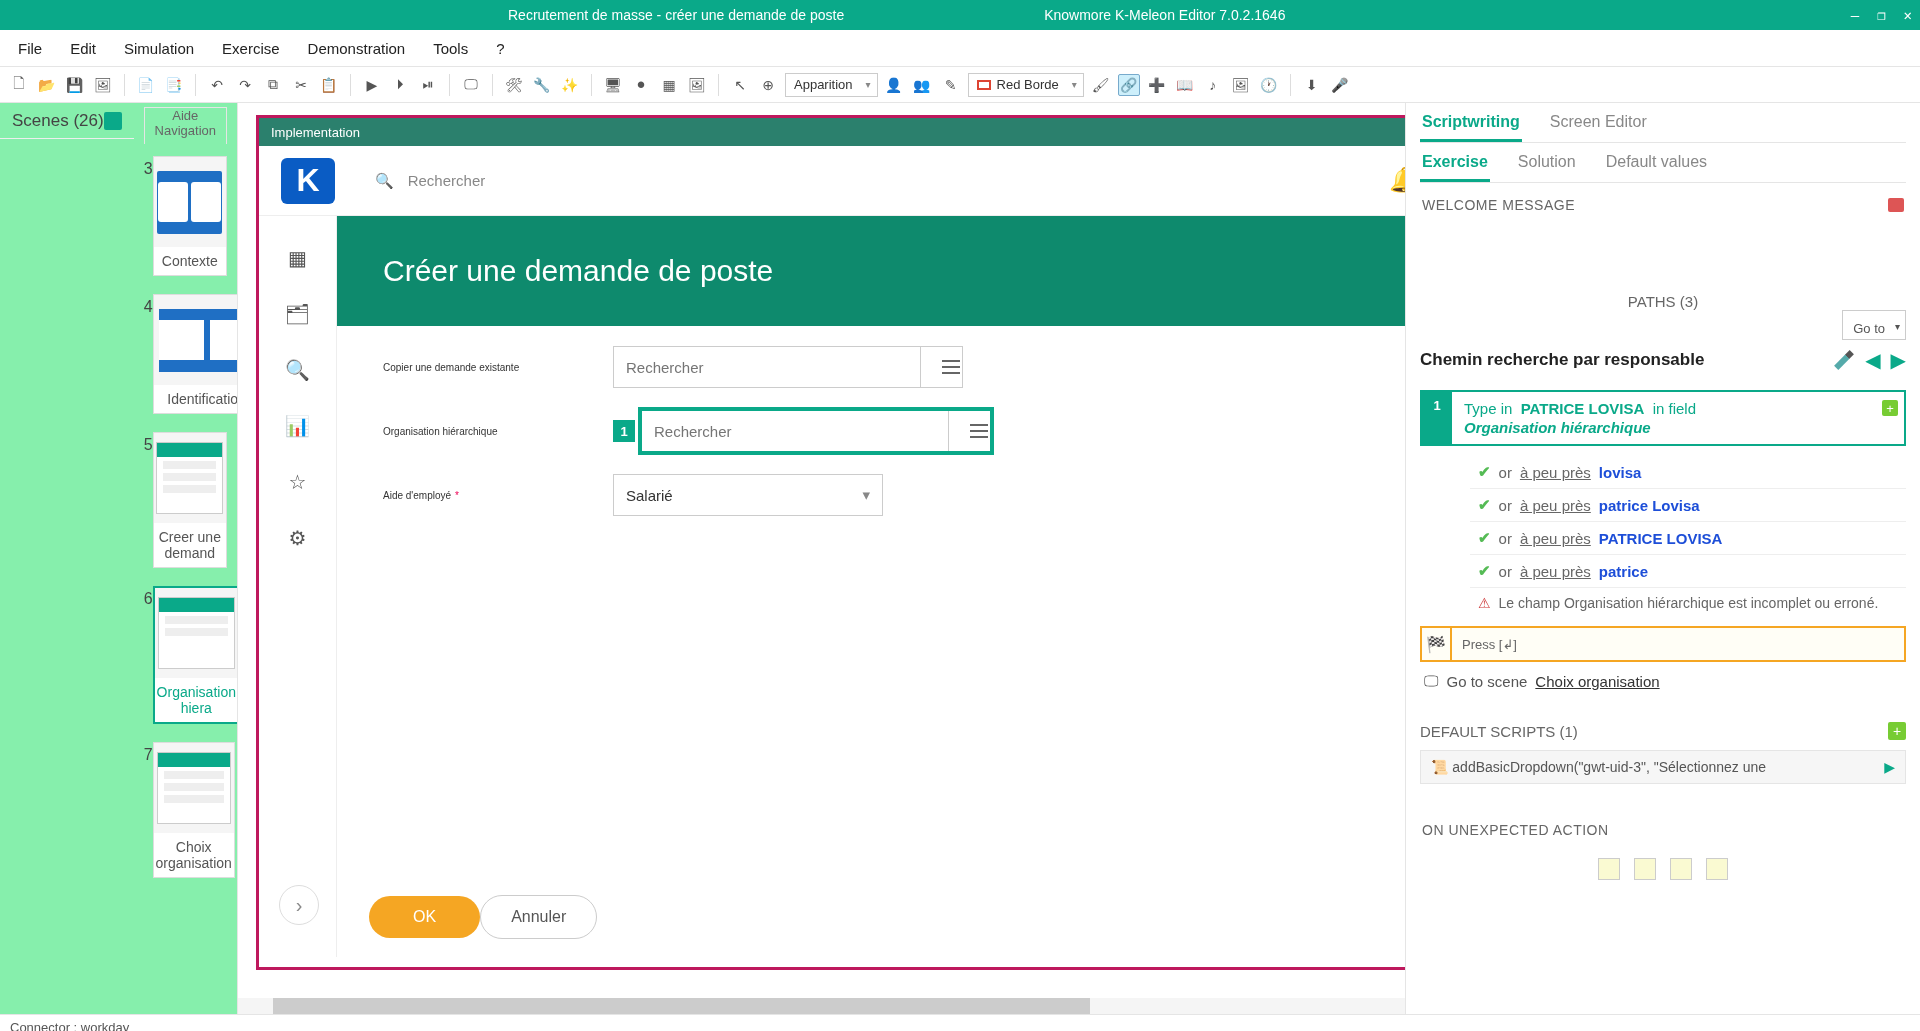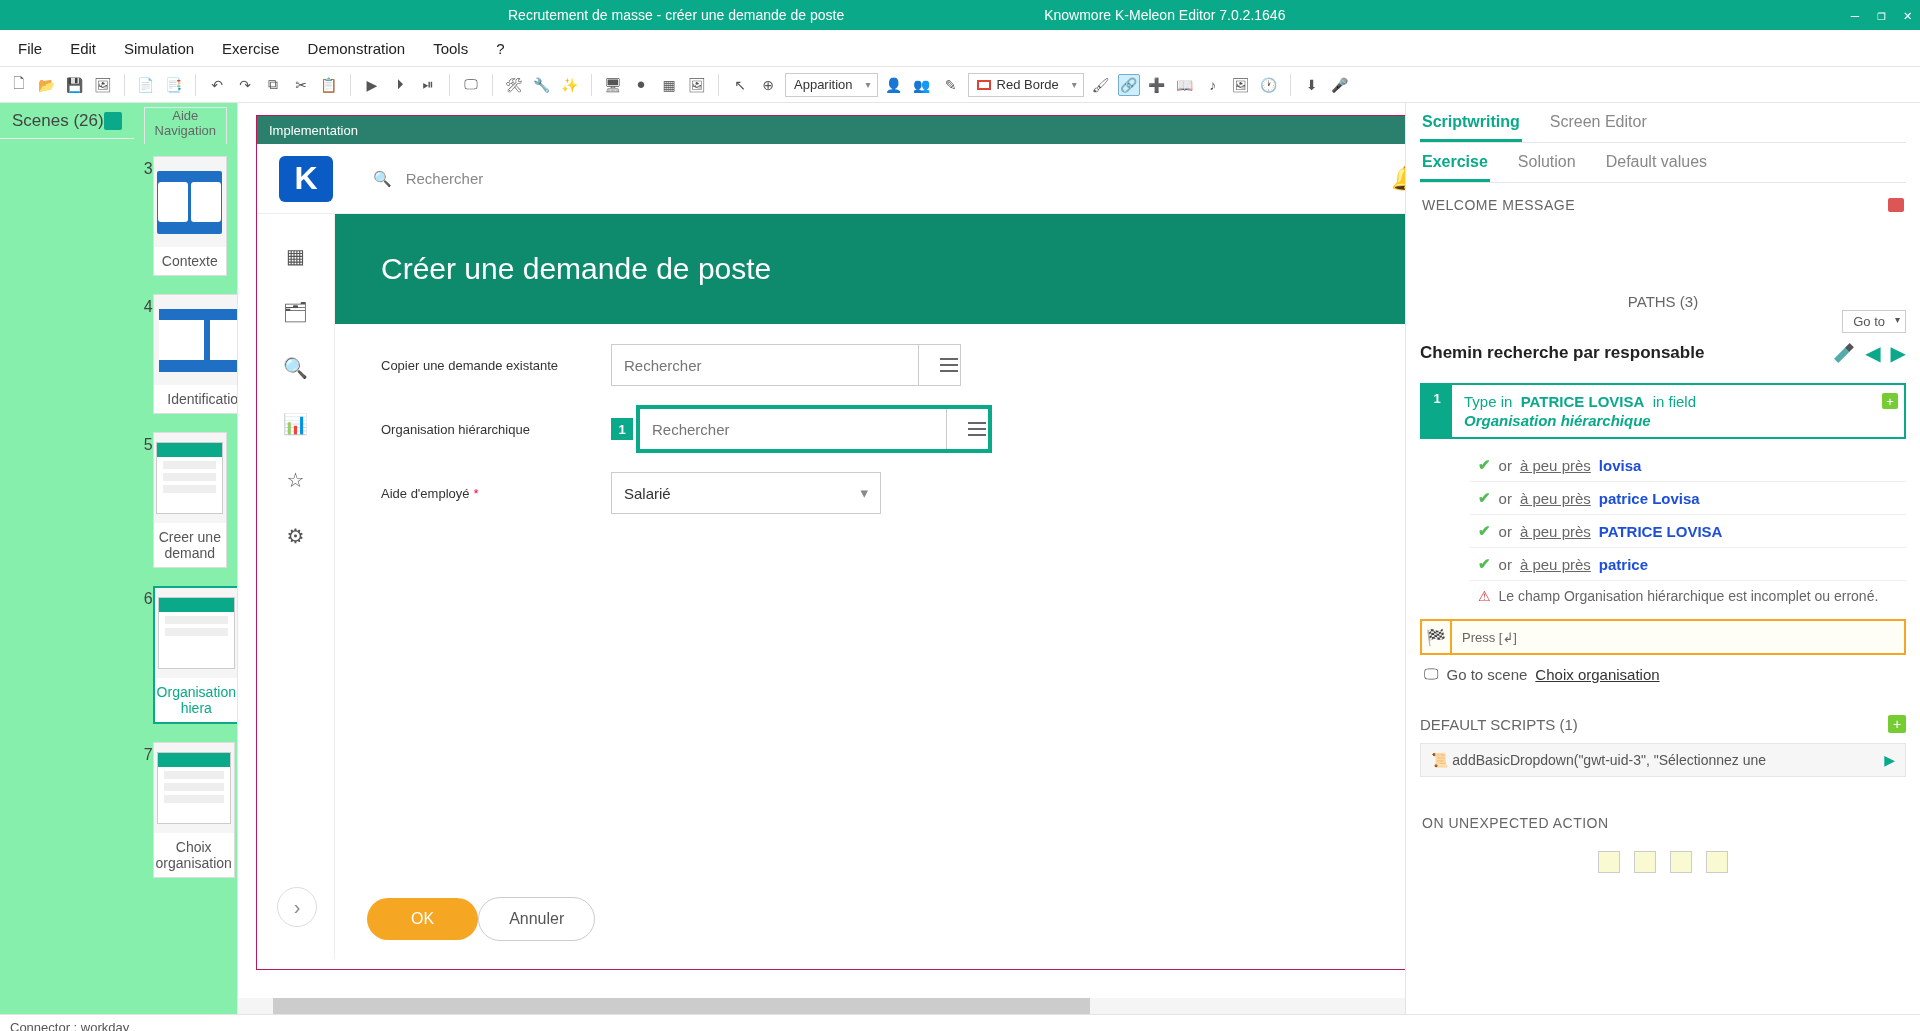--- a/index.html
+++ b/index.html
@@ -41,38 +41,38 @@
 .scene-row { display: flex; align-items: flex-start; margin-bottom: 18px; }
 .scene-num { width: 18px; font-size: 16px; color: #444; padding-top: 4px; }
 .scene-card { width: 165px; border: 1px solid #ddd; background: #fff; }
 .scene-card.active { border: 2px solid #0aa989; }
 .scene-thumb { height: 90px; background: #f5f5f5; display: flex; align-items: center; justify-content: center; overflow: hidden; }
 .scene-label { text-align: center; font-size: 14px; padding: 6px 2px; color: #555; }
 .scene-card.active .scene-label { color: #0aa989; font-weight: 500; }
 
 
 .canvas { flex: 1; background: #fff; position: relative; padding: 12px 14px 0 18px; overflow: hidden; }
-.impl-win { border: 1px solid #be185d; background: #fff; width: 1316px; height: 855px; position: relative; }
+.impl-win { border: 3px solid #be185d; background: #fff; width: 1316px; height: 855px; position: relative; }
 .impl-title { height: 28px; background: #2b806d; color: #fff; display: flex; align-items: center; padding: 0 12px; font-size: 13px; }
 .impl-title .x { margin-left: auto; cursor: pointer; opacity: 0.8; }
 .impl-body { display: flex; height: calc(100% - 28px - 80px); }
 .impl-side { width: 78px; border-right: 1px solid #eee; display: flex; flex-direction: column; align-items: center; padding-top: 28px; gap: 28px; }
 .impl-side .isicon { width: 28px; height: 28px; color: #555; display: flex; align-items: center; justify-content: center; font-size: 20px; border: 1px solid transparent; }
 .impl-top { height: 70px; display: flex; align-items: center; padding: 0 22px; border-bottom: 1px solid #eee; }
 .impl-logo { width: 54px; height: 46px; background: #0a5cc4; color: #fff; font-weight: bold; font-size: 32px; display: flex; align-items: center; justify-content: center; border-radius: 6px; margin-right: 40px; }
 .impl-search { display: flex; align-items: center; color: #888; font-size: 15px; gap: 14px; }
 .impl-right-icons { margin-left: auto; display: flex; gap: 28px; align-items: center; }
 .bell, .tray { width: 30px; height: 30px; position: relative; color: #666; font-size: 24px; }
 .badge { position: absolute; top: -6px; right: -6px; background: #f5a623; color: #fff; width: 18px; height: 18px; border-radius: 50%; font-size: 11px; display: flex; align-items: center; justify-content: center; }
 .cloud { width: 42px; height: 42px; background: #7ecbe8; border-radius: 50%; display: flex; align-items: center; justify-content: center; color: #fff; font-size: 22px; }
 .impl-content { flex: 1; }
 .banner { background: #0e8a6d; color: #fff; height: 110px; display: flex; align-items: center; padding: 0 46px; font-size: 30px; font-weight: 500; }
 .form-area { padding: 20px 46px; }
 .frow { display: flex; align-items: center; margin-bottom: 22px; }
-.flabel { width: 230px; font-size: 13px; color: #333; }
+.flabel { width: 230px; font-size: 10px; color: #333; }
 .flabel .req { color: #e05; margin-left: 4px; }
 .finput-wrap { display: flex; align-items: center; border: 1px solid #ccc; height: 42px; width: 350px; }
 .finput-wrap input { flex: 1; border: none; outline: none; padding: 0 12px; font-size: 15px; color: #888; background: transparent; }
 .finput-wrap .licon { width: 42px; border-left: 1px solid #ccc; height: 100%; display: flex; align-items: center; justify-content: center; color: #666; position: relative; }
 .licon-bar:before, .licon-bar:after, .licon-bar span { content:""; display:block; width:18px; height:2px; background:#666; position:absolute; }
 .licon-bar:before { top: 13px; } .licon-bar span { top: 19px; } .licon-bar:after { top: 25px; }
 .finput-wrap.highlight { outline: 4px solid #0aa989; outline-offset: -1px; }
 .marker { width: 22px; height: 22px; background: #0aa989; color: #fff; display: flex; align-items: center; justify-content: center; font-size: 13px; font-weight: bold; margin-right: 6px; }
 .fselect { border: 1px solid #ccc; height: 42px; width: 270px; display: flex; align-items: center; padding: 0 12px; font-size: 15px; color: #333; position: relative; }
 .fselect:after { content: "▾"; position: absolute; right: 12px; color: #888; }
@@ -86,21 +86,21 @@
 
 .rpanel { width: 515px; border-left: 1px solid #e5e5e5; background: #fff; display: flex; flex-direction: column; padding: 0 14px; }
 .rtabs1, .rtabs2 { display: flex; gap: 26px; border-bottom: 1px solid #e5e5e5; height: 40px; align-items: flex-end; }
 .rtab { padding: 8px 2px; font-size: 16px; color: #888; cursor: pointer; border-bottom: 3px solid transparent; }
 .rtab.active { color: #0aa989; border-bottom-color: #0aa989; font-weight: 600; }
 .rsection-head { font-size: 14px; color: #666; letter-spacing: 0.5px; padding: 14px 2px 10px; display: flex; align-items: center; }
 .rsection-head .hicon { margin-left: auto; width: 16px; height: 14px; background: #d55; border-radius: 2px; }
 .welcome-box { height: 50px; }
 .paths-head { display: flex; align-items: center; margin-top: 20px; flex-direction: column; }
 .paths-head .ptitle { font-size: 15px; color: #666; }
-.goto-combo { margin-left: auto; border: 1px solid #ccc; font-size: 13px; padding: 3px 20px 3px 10px; color: #555; position: relative; }
+.goto-combo { margin-left: auto; border: 1px solid #ccc; font-size: 13px; padding: 10px 20px 3px 10px; color: #555; position: relative; }
 .goto-combo:after { content: "▾"; position: absolute; right: 5px; font-size: 10px; }
 .path-name-row { display: flex; align-items: center; margin-top: 8px; }
 .path-name { font-size: 17px; font-weight: 600; color: #222; }
 .nav-icons { margin-left: auto; display: flex; gap: 10px; align-items: center; color: #0aa989; font-size: 20px; }
 .pen { transform: rotate(-45deg); display: inline-block; width: 22px; height: 6px; background: linear-gradient(90deg,#5aa 70%,#555 70%); }
 
 .step-box { margin-top: 18px; border: 2px solid #0aa989; display: flex; }
 .step-marker { width: 30px; background: #0aa989; color: #fff; font-weight: bold; display: flex; align-items: flex-start; justify-content: center; padding-top: 6px; }
 .step-body { flex: 1; padding: 8px 12px; position: relative; }
 .step-line { color: #0aa989; font-size: 15px; }

